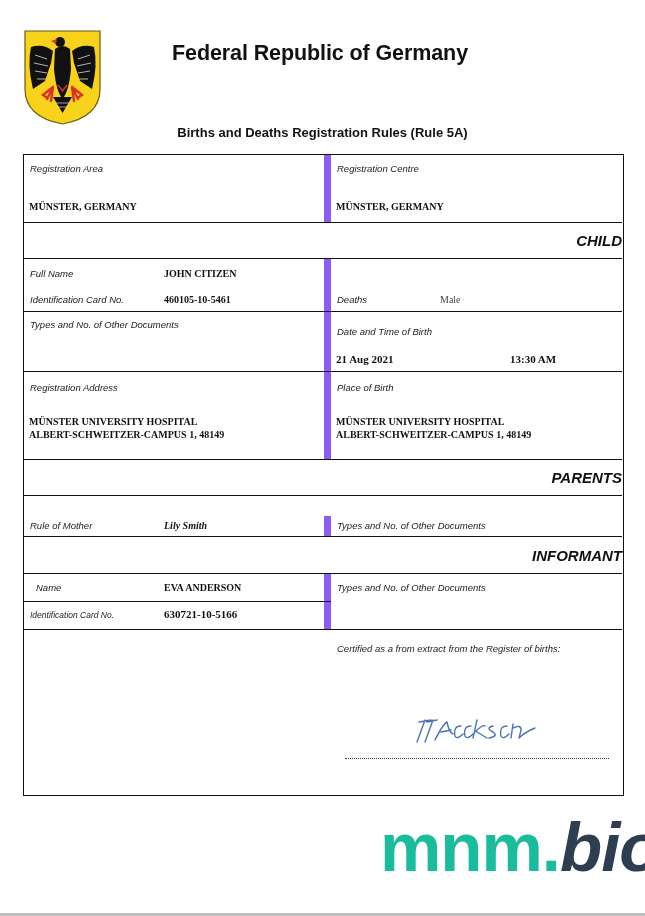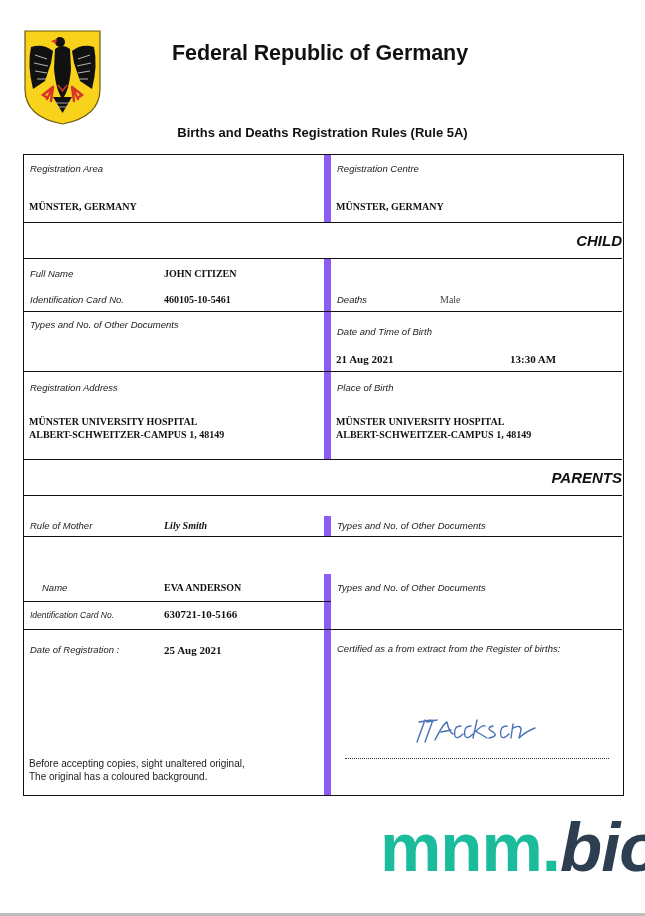--- a/index.html
+++ b/index.html
@@ -130,43 +130,38 @@
   <div class="row" style="top:361px; height:21px;">
     <div class="cell left">
       <span class="label" style="left:6px; top:4px;">Rule of Mother</span>
       <span class="value it" style="left:140px; top:4px;">Lily Smith</span>
     </div>
     <div class="cell right">
       <span class="label" style="left:6px; top:4px;">Types and No. of Other Documents</span>
     </div>
   </div>
 
+  <div class="row" style="top:382px; height:37px;">
+    <div class="section-title" style="top:10px;">INFORMANT</div>
+  </div>
 
   <div class="row" style="top:419px; height:56px;">
     <div class="cell left">
-      <span class="label" style="left:18px; top:8px;">Name</span>
+      <span class="label" style="left:12px; top:8px;">Name</span>
       <span class="value" style="left:140px; top:8px;">EVA ANDERSON</span>
       <div class="hline" style="top:27px; width:307px;"></div>
       <span class="label" style="left:6px; top:36px; font-size:8.5px;">Identification Card No.</span>
       <span class="value lg" style="left:140px; top:34px;">630721-10-5166</span>
     </div>
     <div class="cell right">
       <span class="label" style="left:6px; top:8px;">Types and No.  of Other Documents</span>
     </div>
   </div>
 
   <div class="row last" style="top:475px; height:165px;">
-    <div class="cell left">
-      <span class="label" style="left:6px; top:14px;">Date of Registration :</span>
-      <span class="value lg" style="left:140px; top:14px;">25 Aug 2021</span>
-      <div class="note" style="left:5px; top:127px;">
-        <div>Before accepting copies, sight unaltered original,</div>
-        <div>The original has a coloured background.</div>
-      </div>
-    </div>
     <div class="cell right">
       <span class="label" style="left:6px; top:13px;">Certified as a from extract from the Register of births:</span>
       <div class="signature" style="left:82px; top:84px;">
         <svg width="125" height="32" viewBox="0 0 125 32">
           <path d="M6 8 L18 6 M12 6 L4 28 M14 8 L24 6 M20 6 L12 28 M22 26 Q30 10 34 8 Q36 18 40 20 M28 18 L38 16 M48 12 Q40 12 42 22 Q44 26 50 20 M58 12 Q50 12 52 22 Q54 26 60 20 M64 6 L60 24 M62 18 Q70 10 72 12 M64 18 L74 24 M80 12 Q72 14 80 18 Q86 22 76 24 M94 12 Q86 12 88 22 Q90 26 96 20 M100 10 L98 24 M100 14 Q108 10 108 16 L106 24 Q112 18 122 14" stroke="#4a72b8" stroke-width="1.4" fill="none" stroke-linecap="round" stroke-linejoin="round"></path>
         </svg>
       </div>
       <div class="dotted" style="left:14px; top:128px; width:264px;"></div>
     </div>
   </div>

